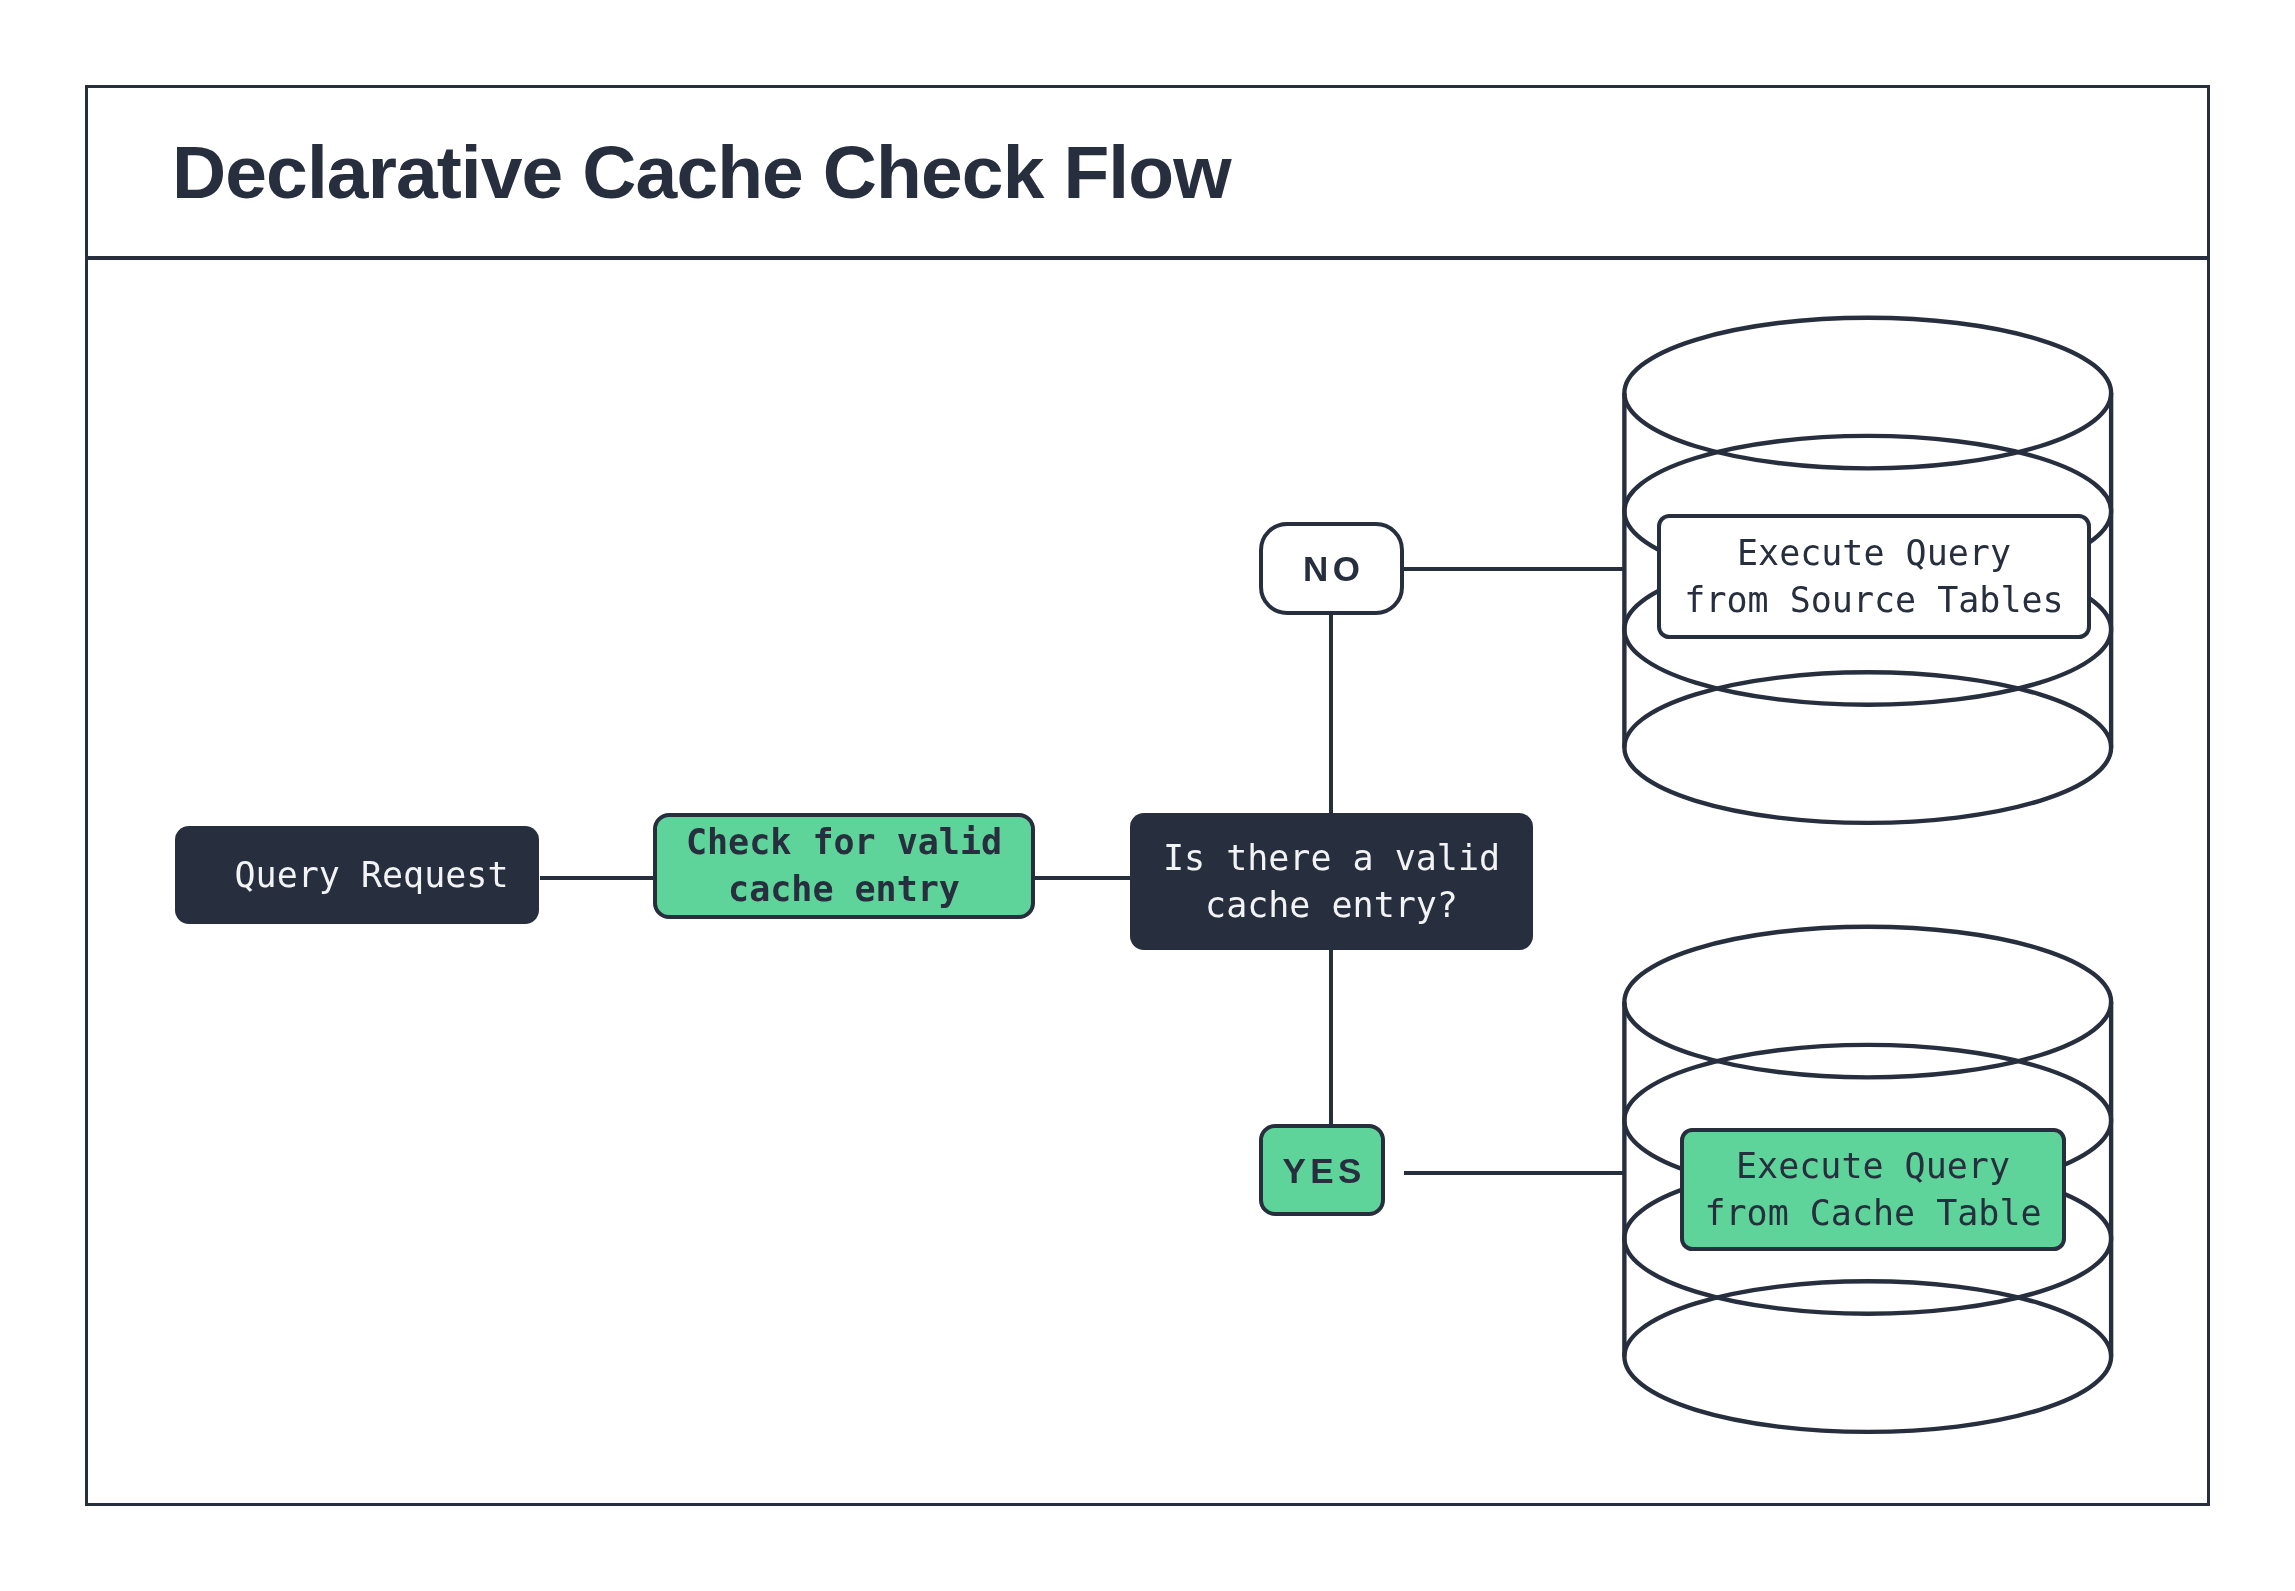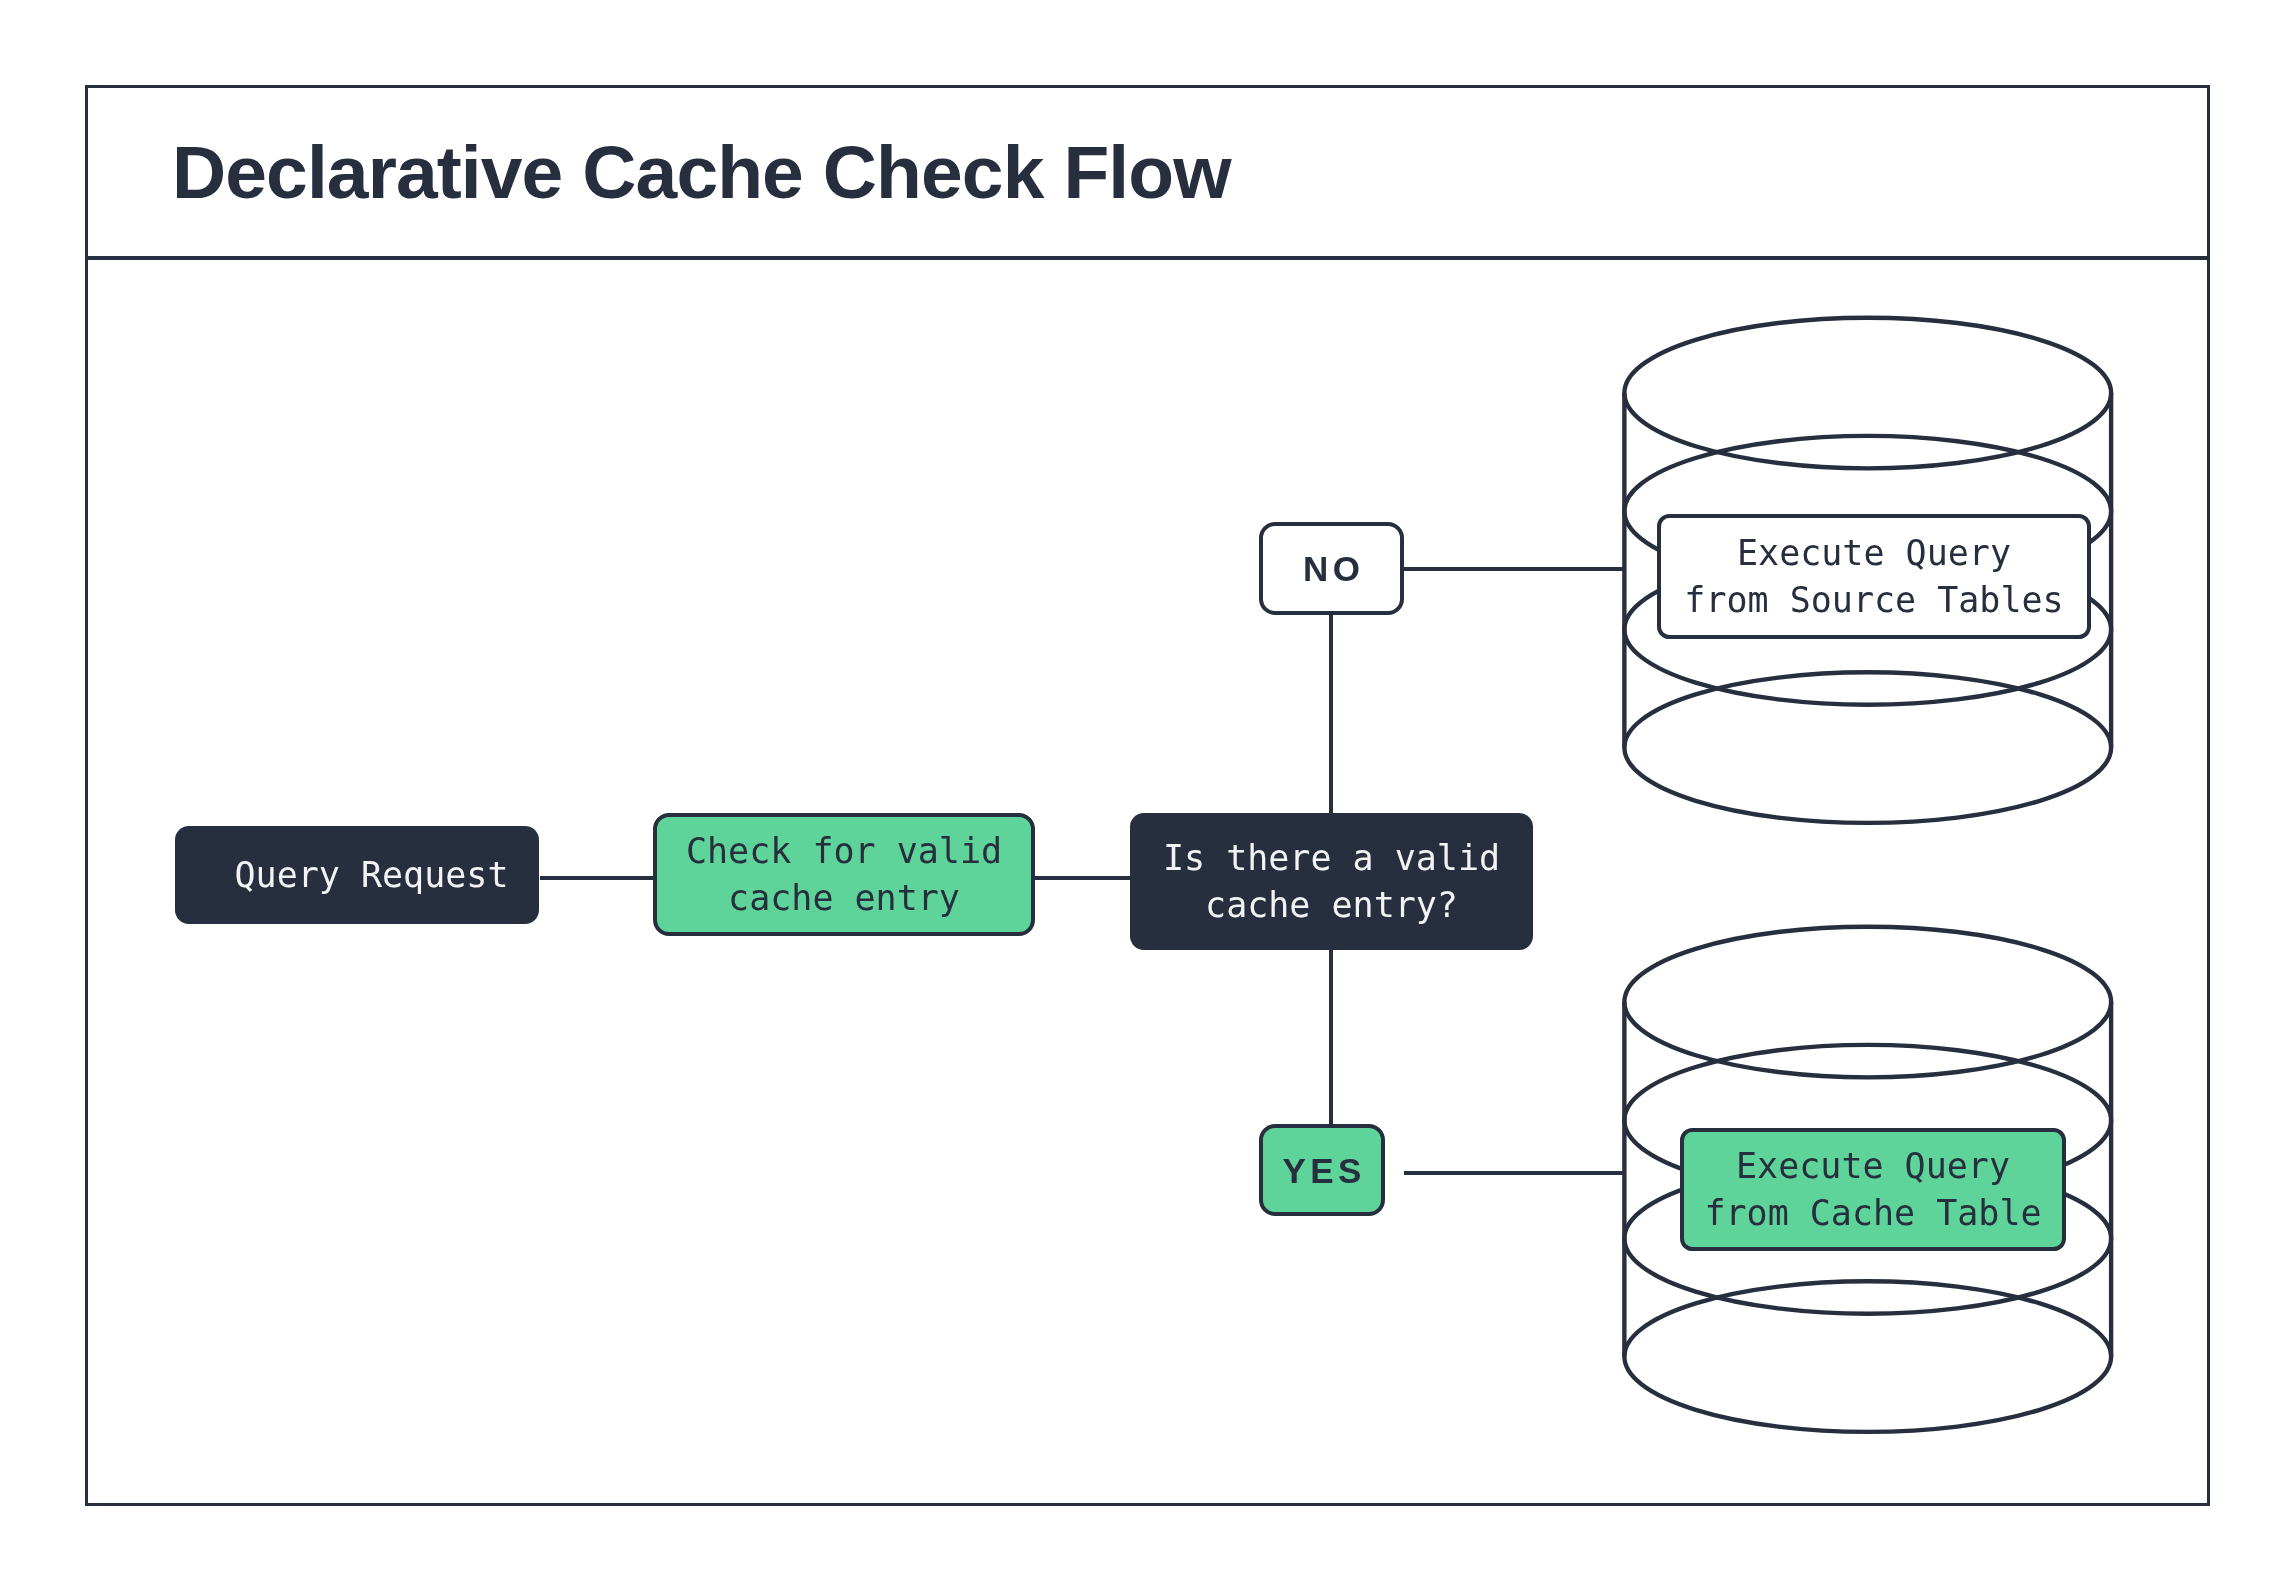--- a/index.html
+++ b/index.html
@@ -46,33 +46,33 @@
     position: absolute; z-index: 3;
     display: flex; align-items: center; justify-content: center;
     text-align: center;
     font-family: "DejaVu Sans Mono", monospace;
     font-size: 35px; line-height: 47px;
     white-space: pre-line;
     color: var(--ink);
   }
   .node.dark   { background: var(--ink); color: var(--box-text-light); border-radius: 14px; }
   .node.green  { background: var(--green); border: 4.4px solid var(--ink); border-radius: 16px; }
-  .node.white  { background: var(--paper); border: 4.4px solid var(--ink); border-radius: 16px; }
+  .node.white  { background: var(--paper); border: 4.4px solid var(--ink); border-radius: 28px; }
   .node.tag {
     font-family: "Liberation Sans", sans-serif;
     font-weight: 700; letter-spacing: 4.4px;
     text-indent: 4.4px; 
   }
   .db-label { border-radius: 12.3px; z-index: 4; }
   .db-label.white-fill { background: var(--paper); border: 4.4px solid var(--ink); }
   .db-label.green-fill { background: var(--green); border: 4.4px solid var(--ink); }
 
   
   #query-request { left: 175px; top: 826px; width: 364px; height: 98px; padding-left: 29px; }
-  #check-cache   { left: 653px; top: 813px; width: 382px; height: 123px; }
+  #check-cache   { left: 653px; top: 813px; width: 382px; height: 106px; font-weight: bold; }
   #decision      { left: 1130px; top: 813px; width: 403px; height: 137px; }
   #no-branch     { left: 1259px; top: 522px;  width: 145px; height: 93px; }
   #yes-branch    { left: 1259px; top: 1124px; width: 126px; height: 92px; }
   #source-label  { left: 1657px; top: 514px;  width: 434px; height: 125px; }
   #cache-label   { left: 1680px; top: 1128px; width: 386px; height: 123px; }
 
   #conn-qr-check   { left: 540px;  top: 876px; width: 113px; height: 4.4px; }
   #conn-check-dec  { left: 1035px; top: 876px; width: 95px; height: 4.4px; }
   #conn-dec-no     { left: 1329px; top: 615px;  width: 4.4px;   height: 198px; }
   #conn-no-db      { left: 1404px; top: 567px;  width: 224px; height: 4.4px; }

